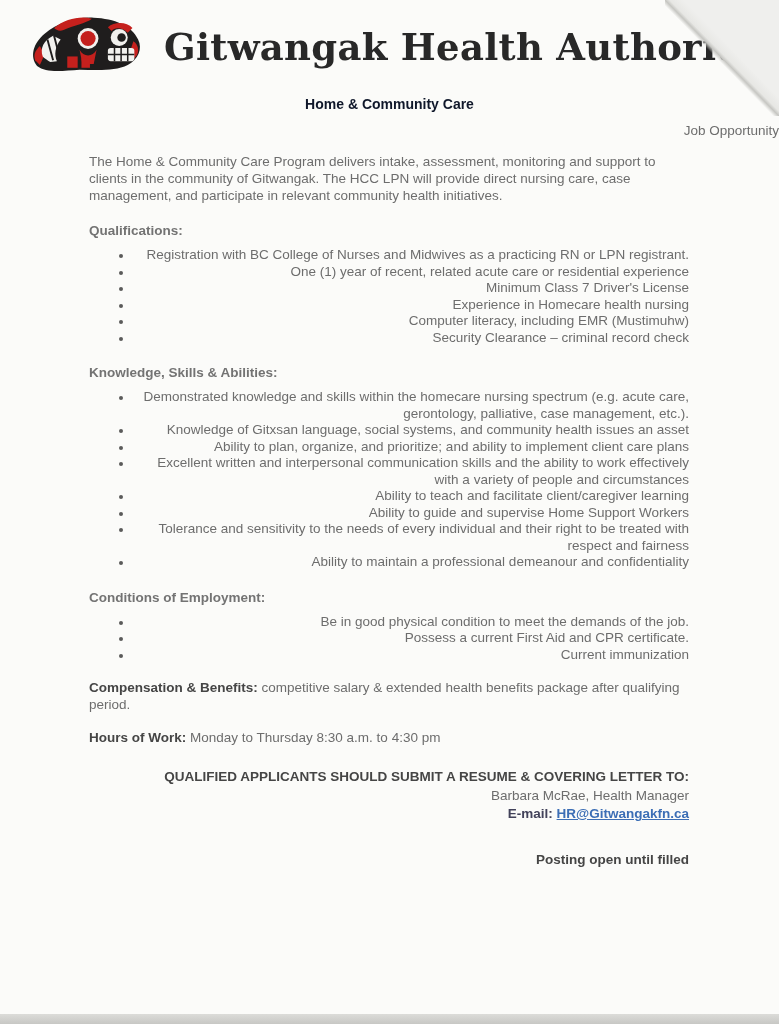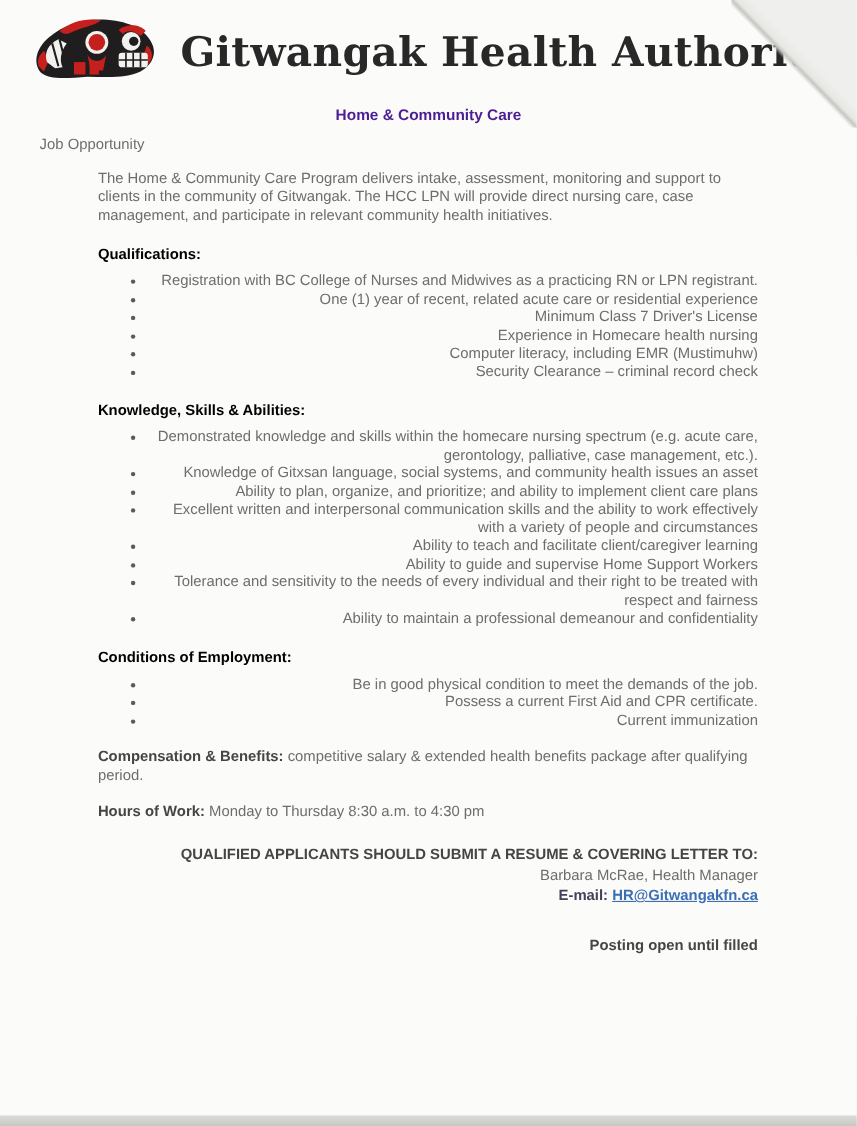--- a/index.html
+++ b/index.html
@@ -44,43 +44,43 @@
     letter-spacing: 0.3px;
     color: #282828;
     white-space: nowrap;
   }
 
   .subtitle-bold {
     margin-top: 15px;
     text-align: center;
     font-size: 14px;
     font-weight: 700;
-    color: #4c1d95;
+    color: #0f172a;
   }
   .subtitle-plain {
     margin-top: 11px;
-    text-align: left;
+    text-align: right;
     font-size: 13.5px;
     color: #6d6d6d;
     padding-left: 36px;
   }
 
   .content { padding: 0 90px 0 89px; }
 
   .intro {
     margin: 15px 0 0;
     font-size: 13.5px;
     line-height: 17px;
   }
 
   .sec-heading {
     margin: 19px 0 0;
     font-size: 13.5px;
     font-weight: 700;
-    color: #000000;
+    color: #737373;
   }
   ul.bullets {
     margin: 9px 0 0;
     padding-left: 44px;
     list-style: disc;
   }
   ul.bullets li {
     font-size: 13.5px;
     line-height: 16.5px;
     padding-left: 4px;

